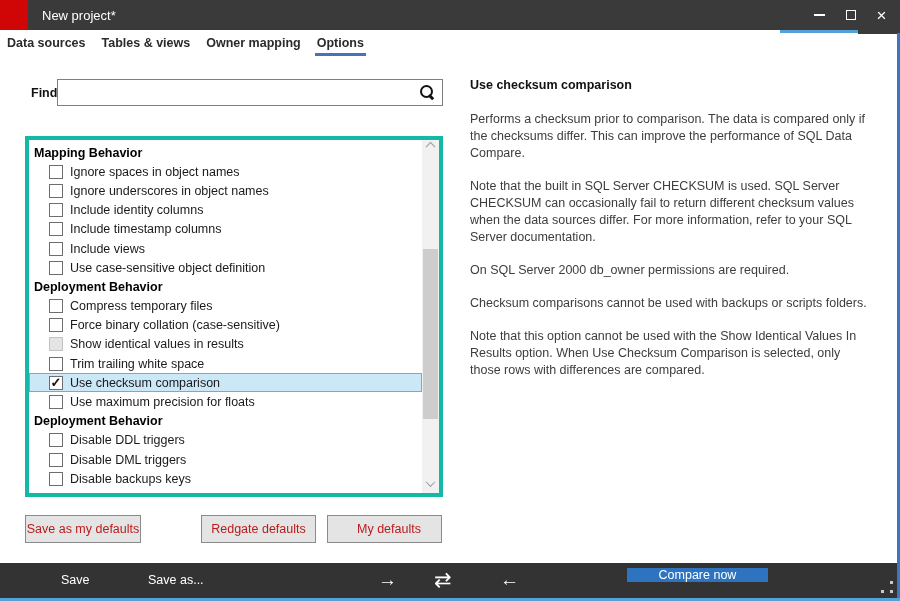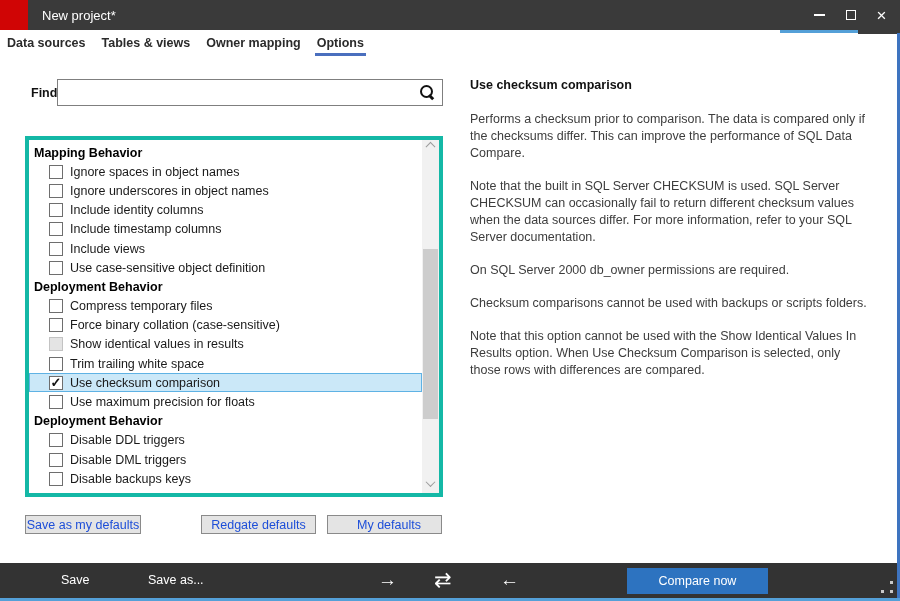--- a/index.html
+++ b/index.html
@@ -45,35 +45,35 @@
   
   .scrollbar { position:absolute; top:0; right:0; width:17px; height:100%; background:#f1f1f1; }
   .sb-arrow { position:absolute; left:0; width:17px; height:17px; display:flex; align-items:center; justify-content:center; }
   .sb-arrow.up { top:1px; } .sb-arrow.down { bottom:1px; }
   .chev { width:7px; height:7px; border-right:1px solid #9b9b9b; border-bottom:1px solid #9b9b9b; }
   .sb-arrow.up .chev { transform:rotate(-135deg) translate(2px,2px); }
   .sb-arrow.down .chev { transform:rotate(45deg) translate(-1px,-1px); }
   .sb-thumb { position:absolute; left:1px; top:109px; width:15px; height:170px; background:#cdcdcd; }
 
   
-  .def-btn { position:absolute; top:515px; height:19px; background:#e4e4e4; border:1px solid #8a8a8a; font-size:12.5px; color:#1d4ed8; font-family:inherit; }
+  .def-btn { position:absolute; top:515px; height:28px; background:#e4e4e4; border:1px solid #8a8a8a; font-size:12.5px; color:#b91c1c; font-family:inherit; }
   .b1 { left:25px; width:116px; } .b2 { left:201px; width:115px; } .b3 { left:327px; width:115px;padding-left:9px; }
 
   
   .detail { position:absolute; left:470px; top:78px; width:404px; color:#3d3d3d; }
   .detail h3 { font-size:12.5px; font-weight:bold; color:#111; margin-bottom:19px; }
   .detail p { font-size:12.5px; line-height:17px; margin-bottom:16px; }
 
   
   .bottombar { position:absolute; left:0; top:563px; width:100%; height:35px; background:#333333; }
   .bb-link { position:absolute; top:10px; color:#fff; font-size:12.5px; white-space:nowrap; }
   .bb-link.save { left:61px; } .bb-link.saveas { left:148px; } .bb-link.cancel { left:800px;margin-top:30px; }
   .bb-icon { position:absolute; top:5px; color:#fff; font-size:19px; line-height:24px; }
   .bb-icon.arrow-right { left:378px; } .bb-icon.arrow-swap { left:434px; font-size:21px; } .bb-icon.arrow-left { left:500px; }
-  .compare-btn { position:absolute; left:627px; top:5px; width:141px; height:26px; background:#2d73c0; border:none; color:#fff; font-size:12.5px; font-family:inherit; }
+  .compare-btn { position:absolute; left:627px; top:5px; width:141px; height:14px; background:#2d73c0; border:none; color:#fff; font-size:12.5px; font-family:inherit; }
   .grip { position:absolute; right:7px; bottom:5px; width:12px; height:12px; }
   .grip i { position:absolute; width:3px; height:3px; background:#c9c9c9; }
   .grip i:nth-child(1) { right:0; top:0; }
   .grip i:nth-child(2) { left:0; bottom:0; }
   .grip i:nth-child(3) { right:0; bottom:0; }
 
   
   .edge-right { position:absolute; right:0; top:33px; bottom:0; width:3px; background:#3e74c0; }
   .edge-bottom { position:absolute; left:0; bottom:0; width:100%; height:3px; background:#54a0d8; }
 </style>

